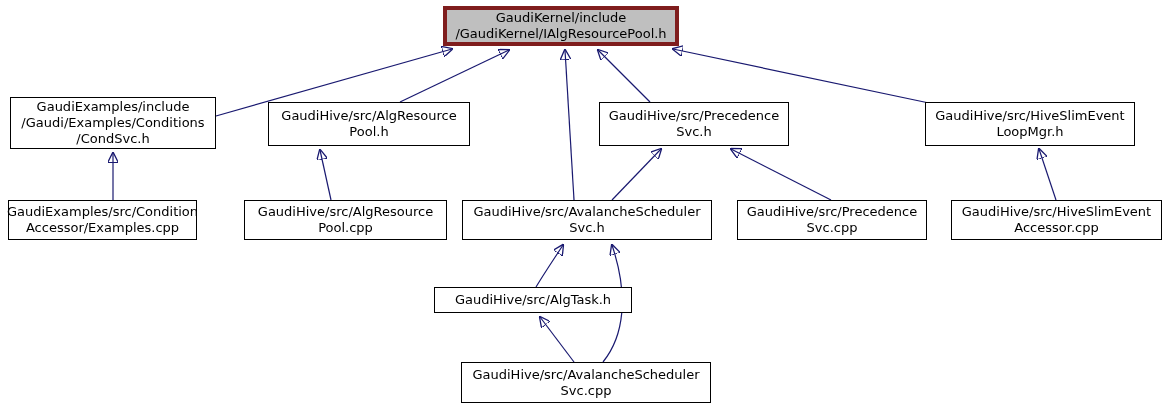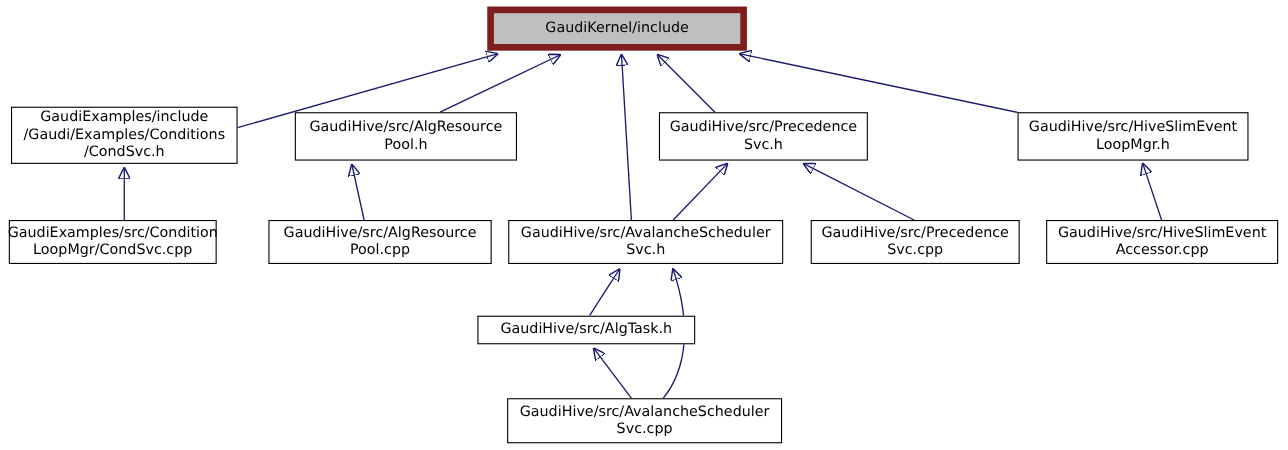--- a/index.html
+++ b/index.html
@@ -9,21 +9,21 @@
   }
   .edge-layer { position:absolute; left:0; top:0; width:1171px; height:409px; }
   .edge-layer path { fill:none; stroke:#191970; stroke-width:1.2; }
   .node {
     position:absolute; box-sizing:border-box;
     border:1px solid #000000; background:#ffffff; color:#000000;
     display:flex; flex-direction:column; align-items:center; justify-content:center;
     font-size:13px; line-height:16px; text-align:center; white-space:nowrap;
     cursor:pointer;
   }
-  .node.hl { background:#bfbfbf; border:6px solid #7f1d1d; }
+  .node.hl { background:#bfbfbf; border:4px solid #7f1d1d; }
   
   #n0  { left:443px; top:6px;   width:236px; height:40px; }
   #n1  { left:10px;  top:97px;  width:206px; height:52px; }
   #n2  { left:268px; top:102px; width:202px; height:44px; }
   #n3  { left:599px; top:102px; width:190px; height:44px; }
   #n4  { left:925px; top:102px; width:210px; height:44px; }
   #n5  { left:8px;   top:200px; width:189px; height:40px; }
   #n6  { left:244px; top:200px; width:203px; height:40px; }
   #n7  { left:462px; top:200px; width:250px; height:40px; }
   #n8  { left:737px; top:200px; width:190px; height:40px; }
@@ -52,20 +52,21 @@
     <path marker-end="url(#arrow)" d="M 612,200 L 661,149"></path>
     <path marker-end="url(#arrow)" d="M 831,200 L 731,149"></path>
     <path marker-end="url(#arrow)" d="M 1056,200 L 1039,149"></path>
     <path marker-end="url(#arrow)" d="M 536,287 C 547,269 556,256 563,245"></path>
     <path marker-end="url(#arrow)" d="M 574,362 L 540,317"></path>
     <path marker-end="url(#arrow)" d="M 603,362 C 624,336 629,296 612,245"></path>
   </svg>
 
   <div class="node hl" id="n0">
     <span>GaudiKernel/include</span>
+    <span>/GaudiKernel/IAlgResourcePool.h</span>
   </div>
 
   <div class="node" id="n1">
     <span>GaudiExamples/include</span>
     <span>/Gaudi/Examples/Conditions</span>
     <span>/CondSvc.h</span>
   </div>
 
   <div class="node" id="n2">
     <span>GaudiHive/src/AlgResource</span>
@@ -77,21 +78,21 @@
     <span>Svc.h</span>
   </div>
 
   <div class="node" id="n4">
     <span>GaudiHive/src/HiveSlimEvent</span>
     <span>LoopMgr.h</span>
   </div>
 
   <div class="node" id="n5">
     <span>GaudiExamples/src/Condition</span>
-    <span>LoopMgr/CondSvc.cpp</span>
+    <span>Accessor/Examples.cpp</span>
   </div>
 
   <div class="node" id="n6">
     <span>GaudiHive/src/AlgResource</span>
     <span>Pool.cpp</span>
   </div>
 
   <div class="node" id="n7">
     <span>GaudiHive/src/AvalancheScheduler</span>
     <span>Svc.h</span>

